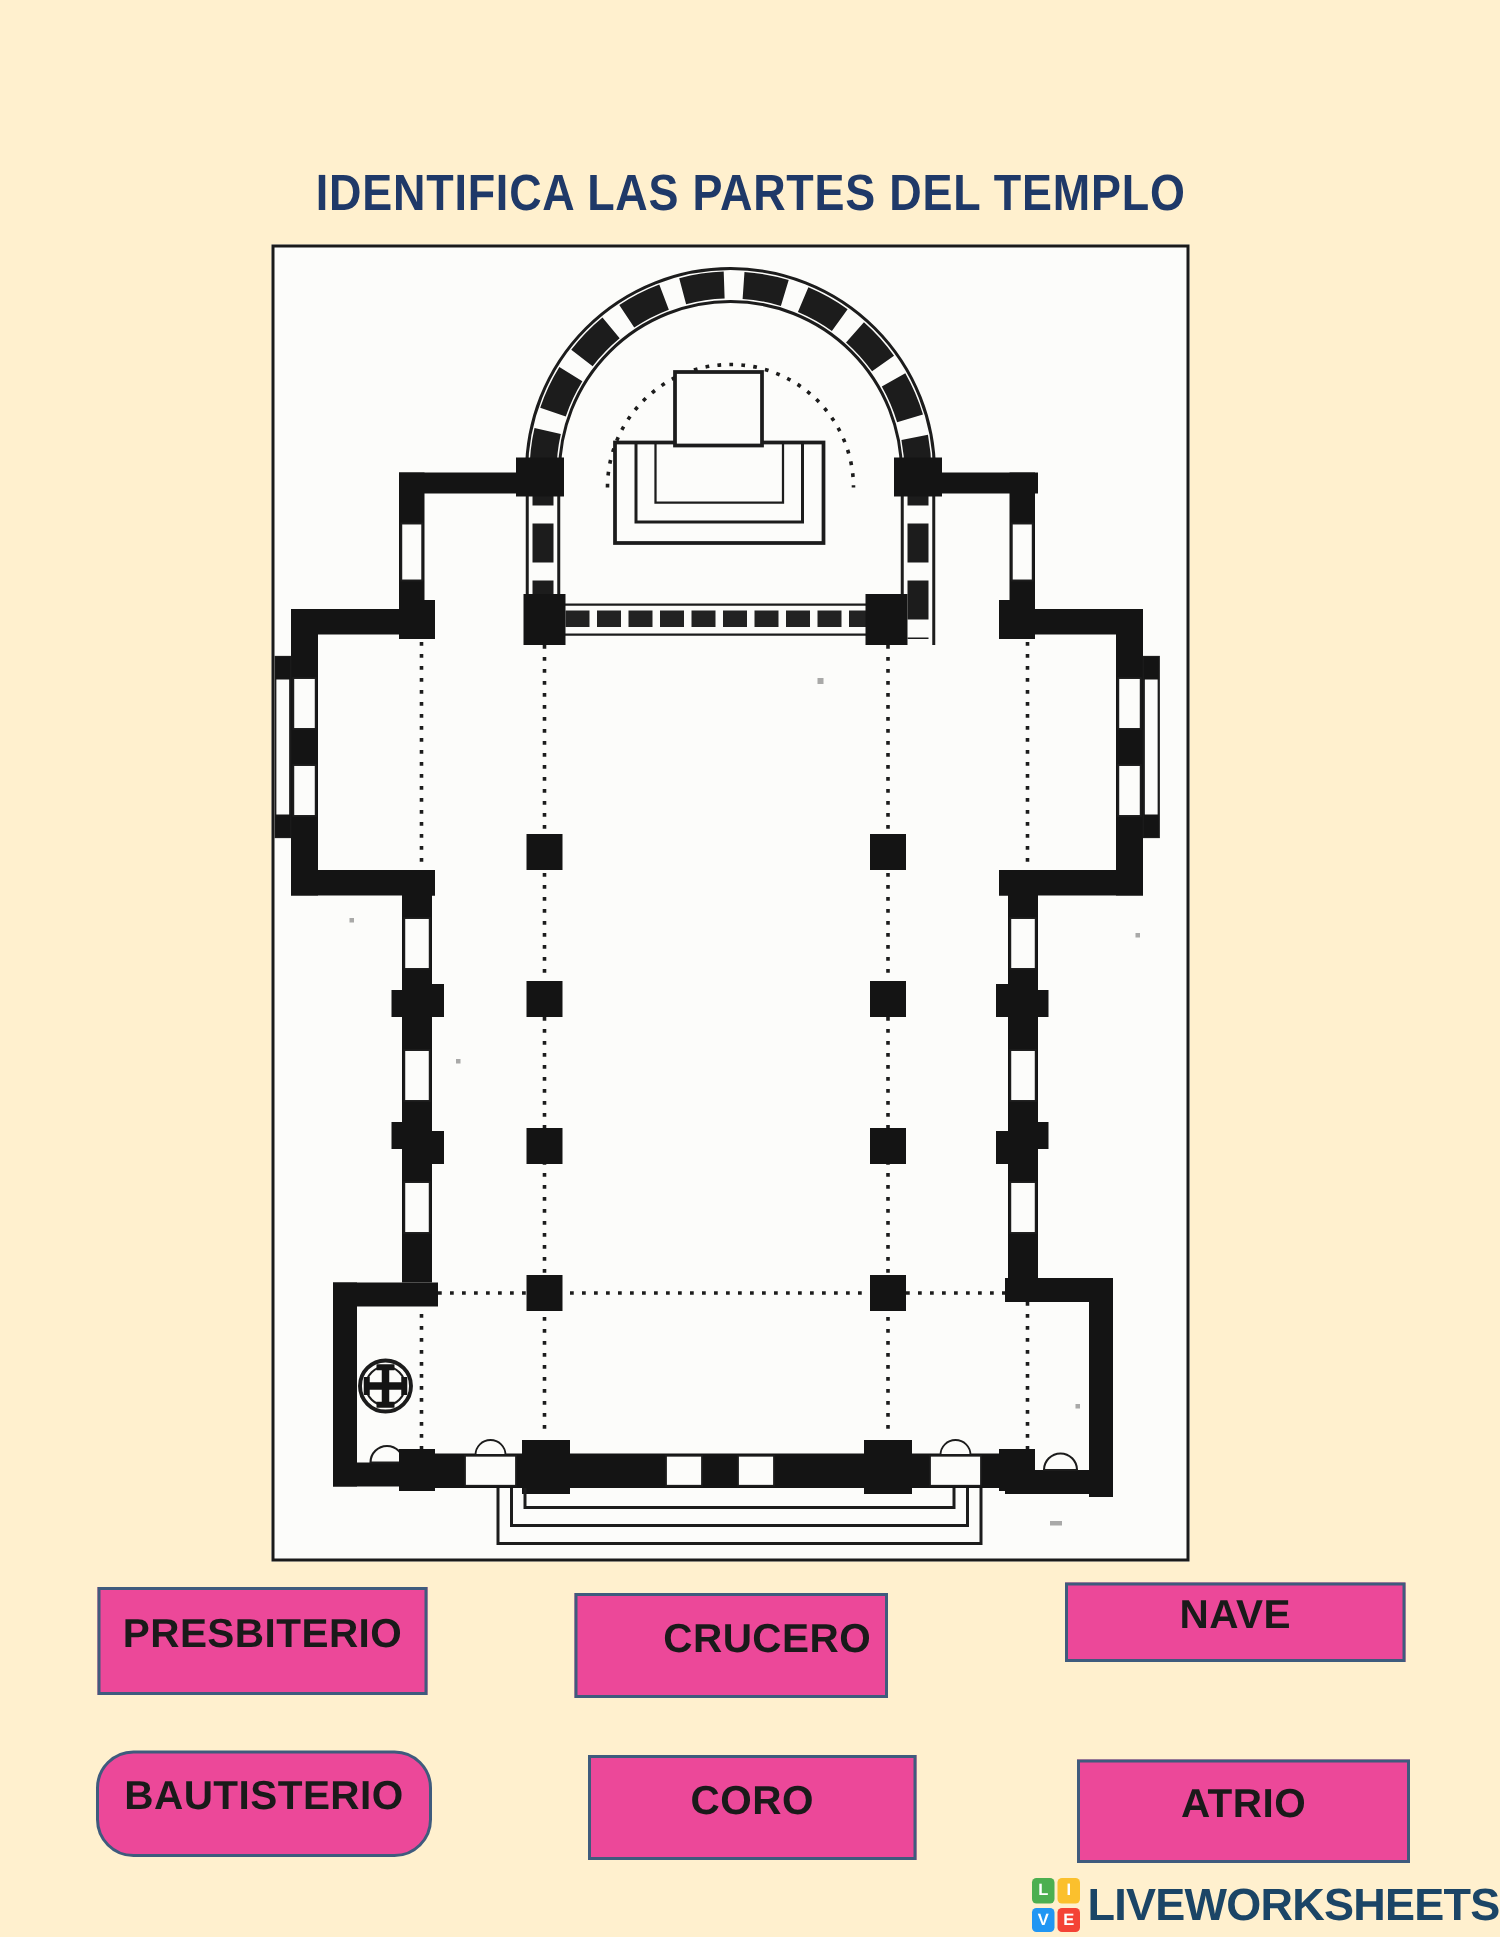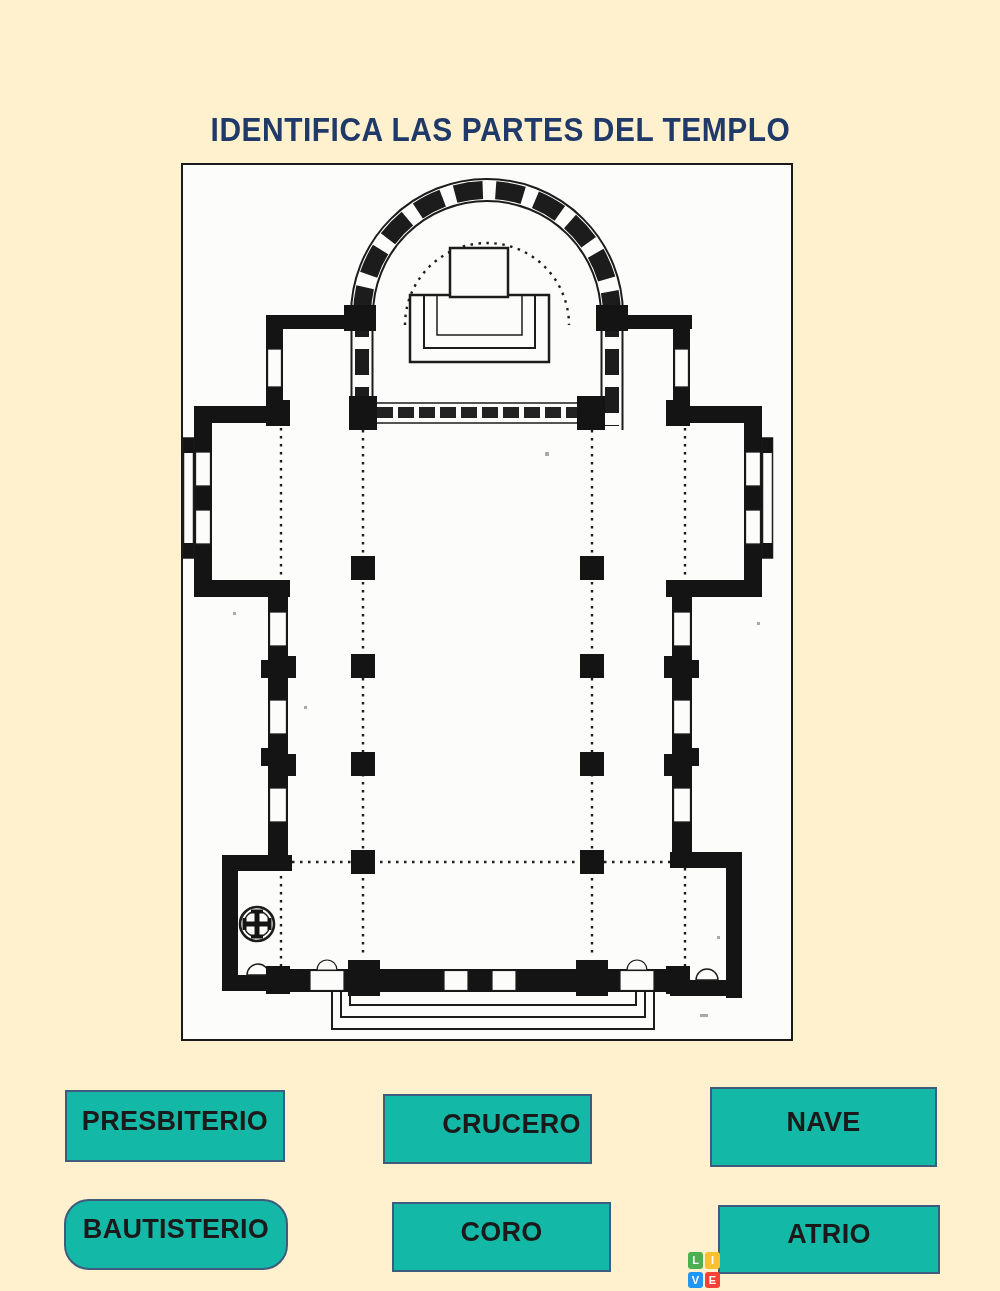--- a/index.html
+++ b/index.html
@@ -12,28 +12,28 @@
     position:absolute;left:0;top:110px;width:1000px;text-align:center;
     color:#1F3968;font-size:34px;font-weight:700;
   }
   .title span{display:inline-block;transform:scaleX(.88);letter-spacing:.6px;}
   .plan{
     position:absolute;left:181px;top:163px;width:608px;height:874px;
     background:#FCFCFA;border:2px solid #1a1a1a;
   }
   .plan svg{display:block;width:608px;height:874px;}
   .abox{
-    position:absolute;background:#14b8a6;border:2px solid #3F5B7D;
+    position:absolute;background:#ec4899;border:2px solid #3F5B7D;
     display:flex;align-items:center;justify-content:center;
     font-weight:700;font-size:27px;color:#1a1a1a;letter-spacing:.3px;
-    padding-bottom:10px;box-sizing:border-box;cursor:pointer;margin-top:32px;
+    padding-bottom:10px;box-sizing:border-box;cursor:pointer;
   }
   #box-presbiterio{left:65px; top:1058px;width:220px;height:72px;}
   #box-crucero    {left:383px;top:1062px;width:209px;height:70px;padding-left:48px;}
-  #box-nave       {left:710px;top:1055px;width:227px;height:80px;}
+  #box-nave       {left:710px;top:1055px;width:227px;height:53px;}
   #box-bautisterio{left:64px; top:1167px;width:224px;height:71px;border-radius:25px;}
   #box-coro       {left:392px;top:1170px;width:219px;height:70px;text-align:right;}
   #box-atrio      {left:718px;top:1173px;width:222px;height:69px;}
   .branding{
     position:absolute;left:688px;top:1252px;display:flex;align-items:center;
   }
   .lw-icon{width:34px;height:37px;display:flex;flex-wrap:wrap;gap:2px;margin-right:3px;}
   .lw-tile{
     width:15px;height:16.5px;border-radius:3px;color:#fff;text-align:center;
     font-weight:700;font-size:11px;line-height:17px;font-family:"Liberation Sans",sans-serif;
@@ -218,13 +218,14 @@
 <div class="abox" id="box-coro">CORO</div>
 <div class="abox" id="box-atrio">ATRIO</div>
 
 <div class="branding">
   <div class="lw-icon">
     <div class="lw-tile t0">L</div>
     <div class="lw-tile t1">I</div>
     <div class="lw-tile t2">V</div>
     <div class="lw-tile t3">E</div>
   </div>
+  <div class="lw-text">LIVEWORKSHEETS</div>
 </div>
 
 </body></html>

